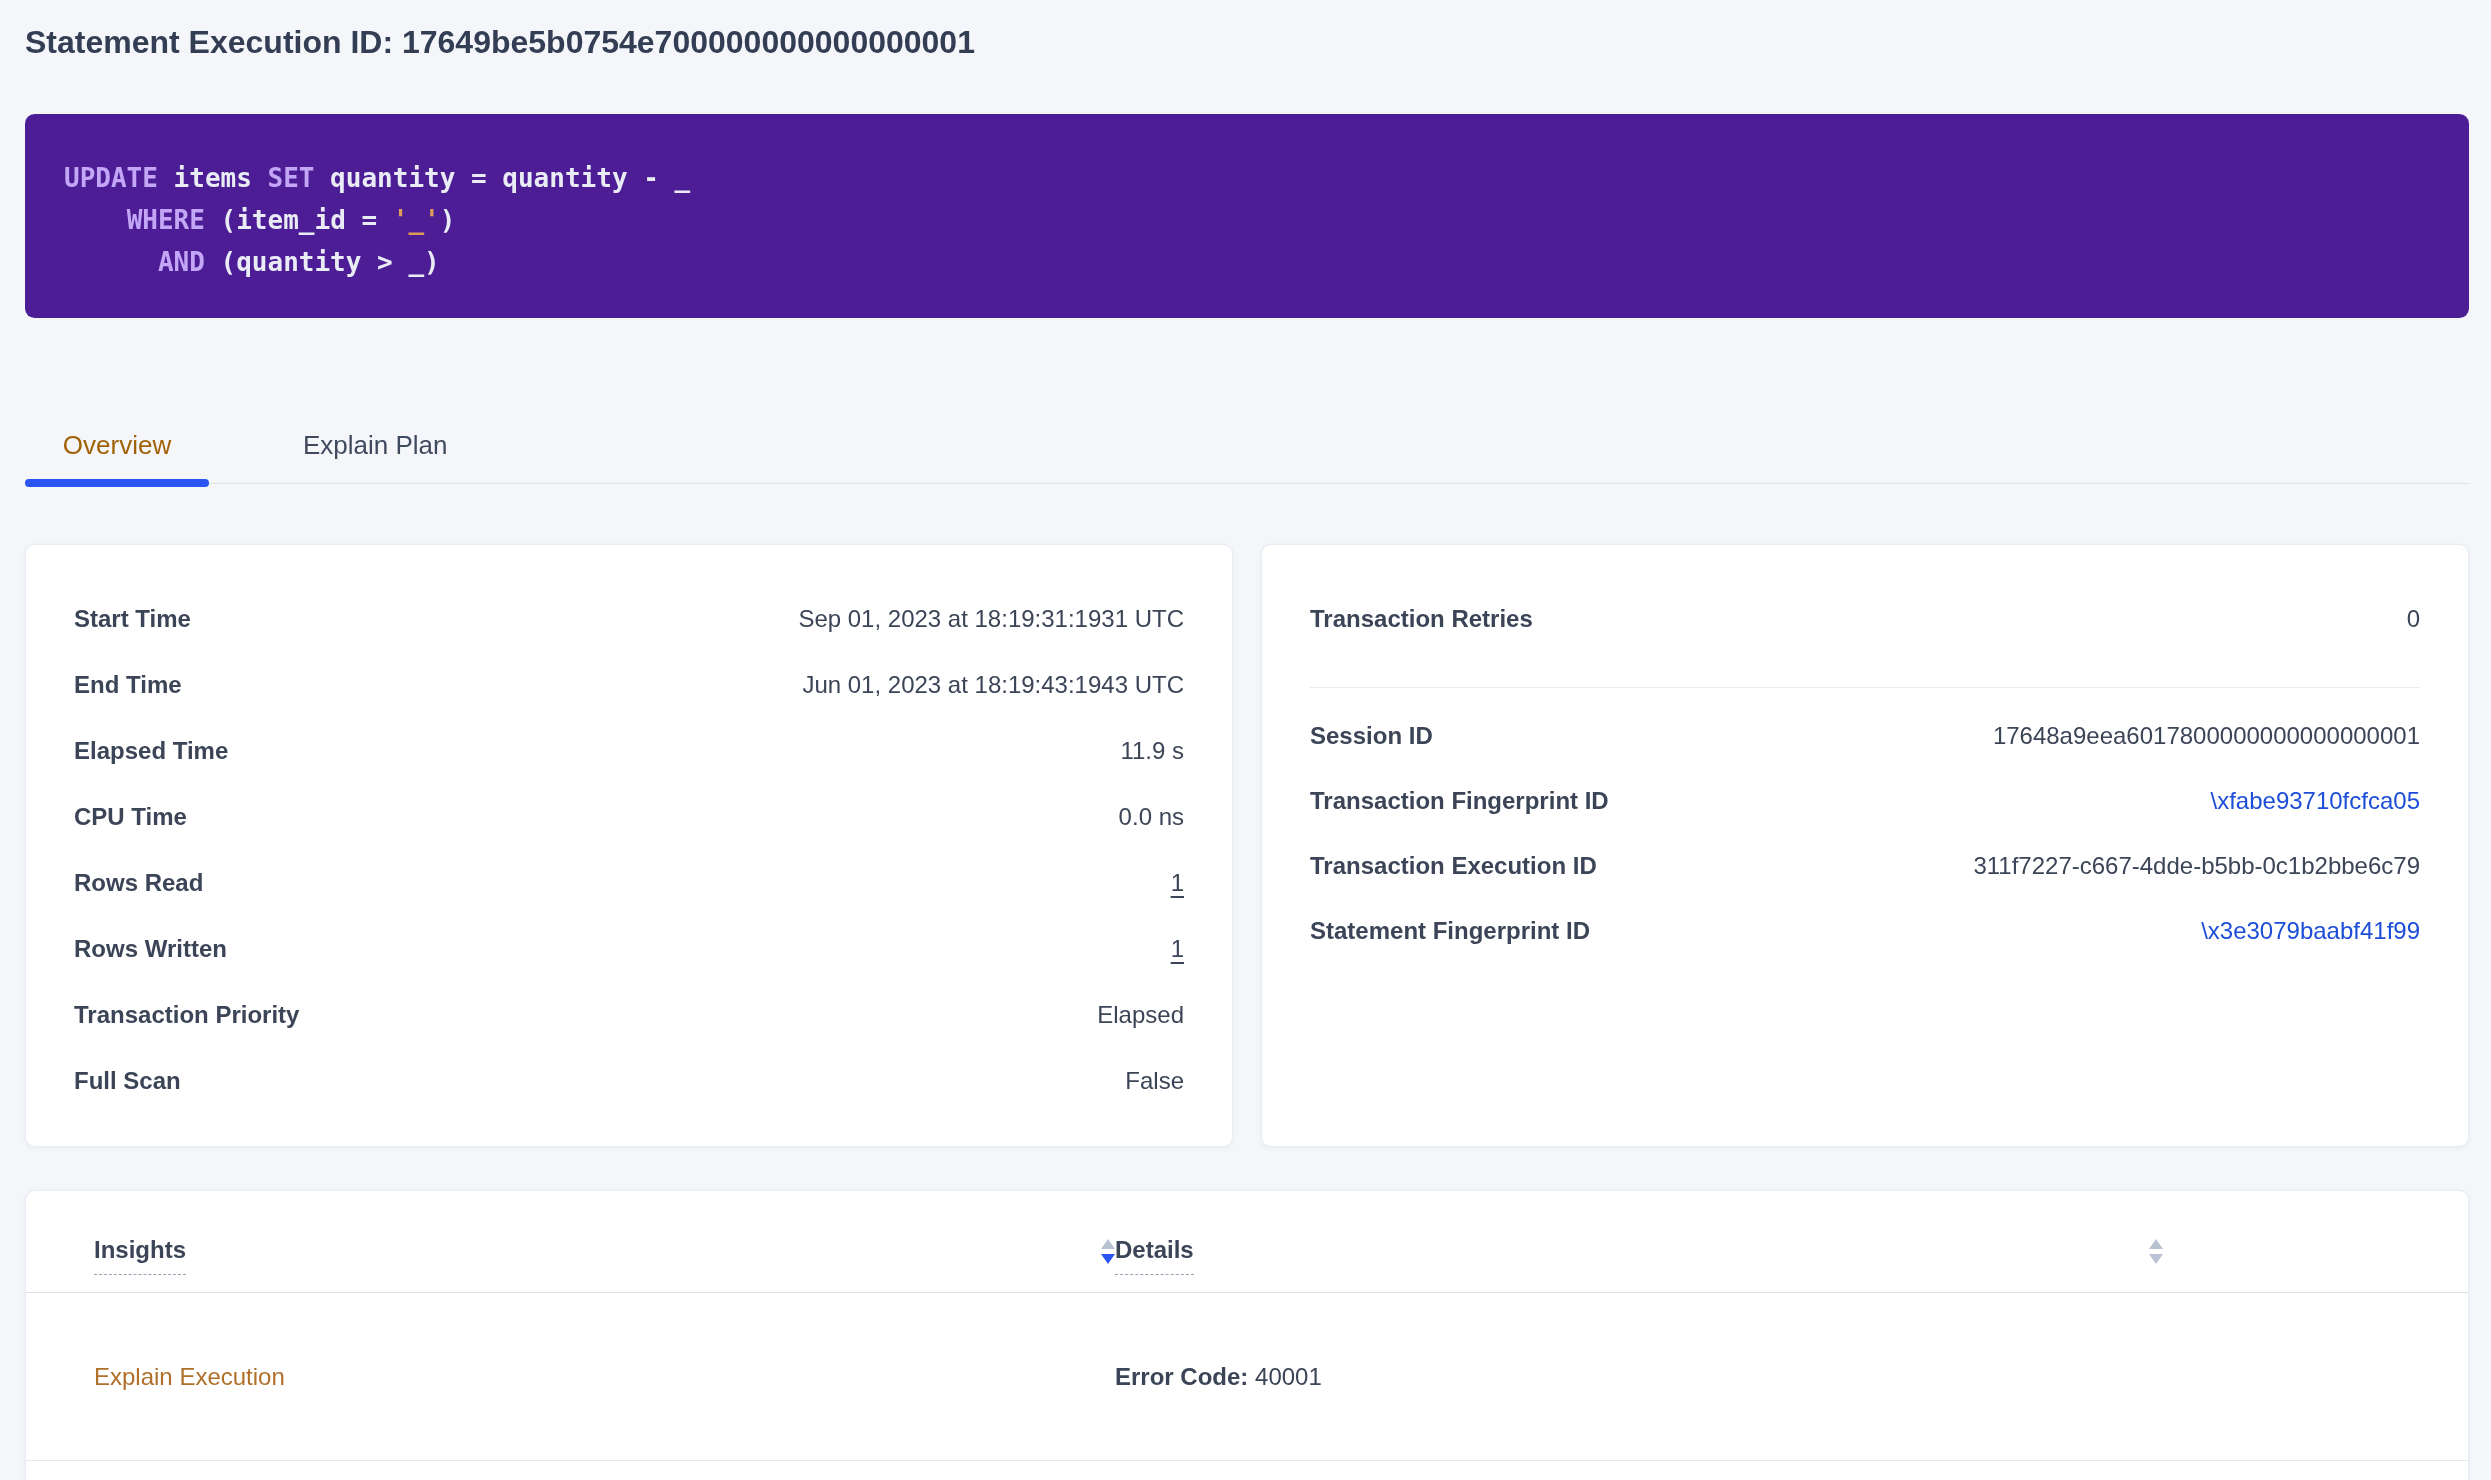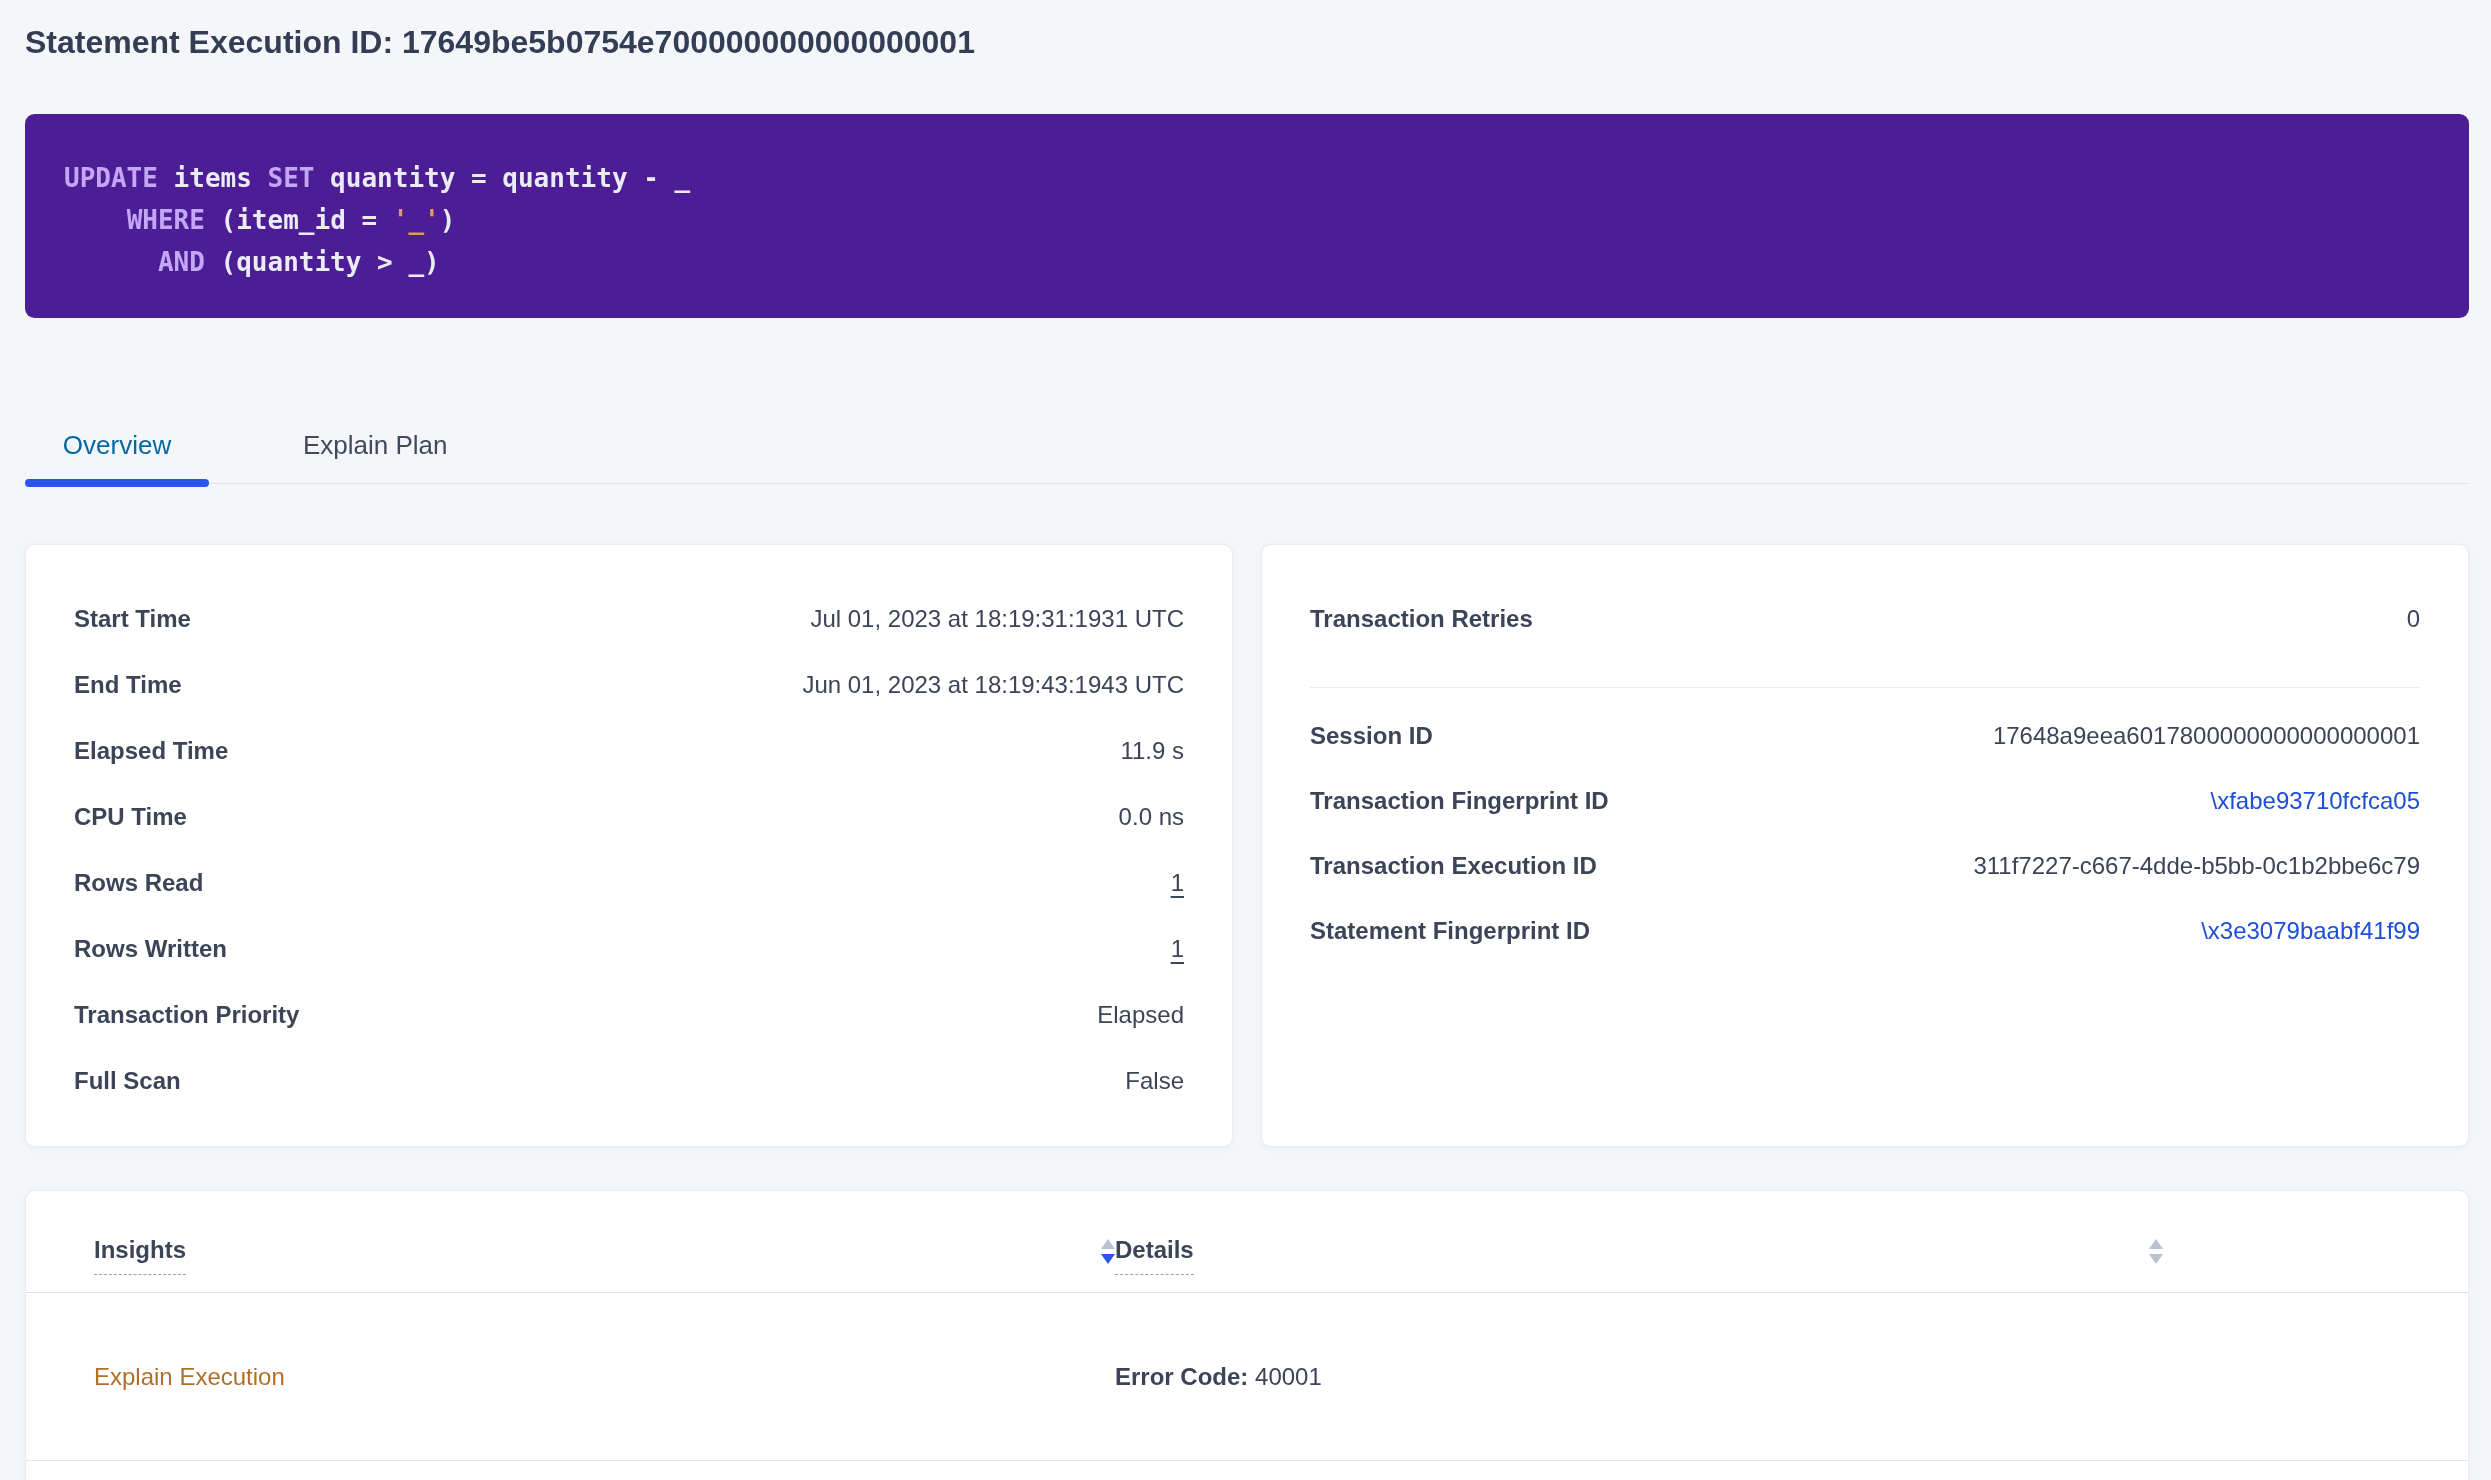--- a/index.html
+++ b/index.html
@@ -40,21 +40,21 @@
     display: flex;
     border-bottom: 1px solid #dde2ea;
   }
   .tab {
     font-size: 26px; line-height: 33px;
     padding: 21.3px 0 21.3px 0;
     cursor: pointer;
     position: relative;
   }
   .tab.active {
-    color: #0369a1;
+    color: #a16207;
     width: 184px; text-align: center;
   }
   .tab.active .tab-underline {
     position: absolute; left: 0; right: 0; bottom: -3.9px;
     height: 7.8px; border-radius: 3.9px;
     background: #2b55f0;
   }
   .tab.inactive { color: #3f4a5e; margin-left: 94px; }
 
   
@@ -145,21 +145,21 @@
     <div class="tab inactive">
       <span>Explain Plan</span>
     </div>
   </div>
 
   <div class="cards-row">
 
     <div class="card stats-card">
       <div class="stat-row">
         <span class="stat-label">Start Time</span>
-        <span class="stat-value">Jul 01, 2023 at 18:19:31:1931 UTC</span>
+        <span class="stat-value">Sep 01, 2023 at 18:19:31:1931 UTC</span>
       </div>
       <div class="stat-row">
         <span class="stat-label">End Time</span>
         <span class="stat-value">Jun 01, 2023 at 18:19:43:1943 UTC</span>
       </div>
       <div class="stat-row">
         <span class="stat-label">Elapsed Time</span>
         <span class="stat-value">11.9 s</span>
       </div>
       <div class="stat-row">

